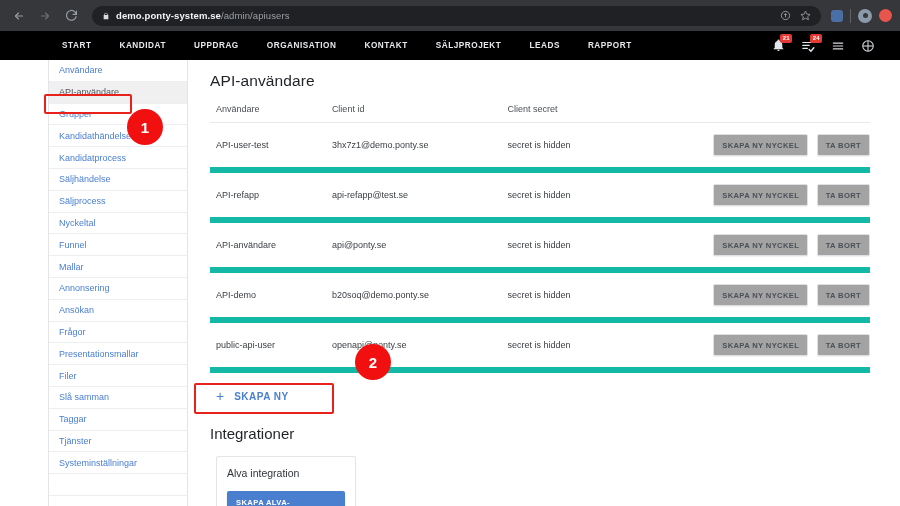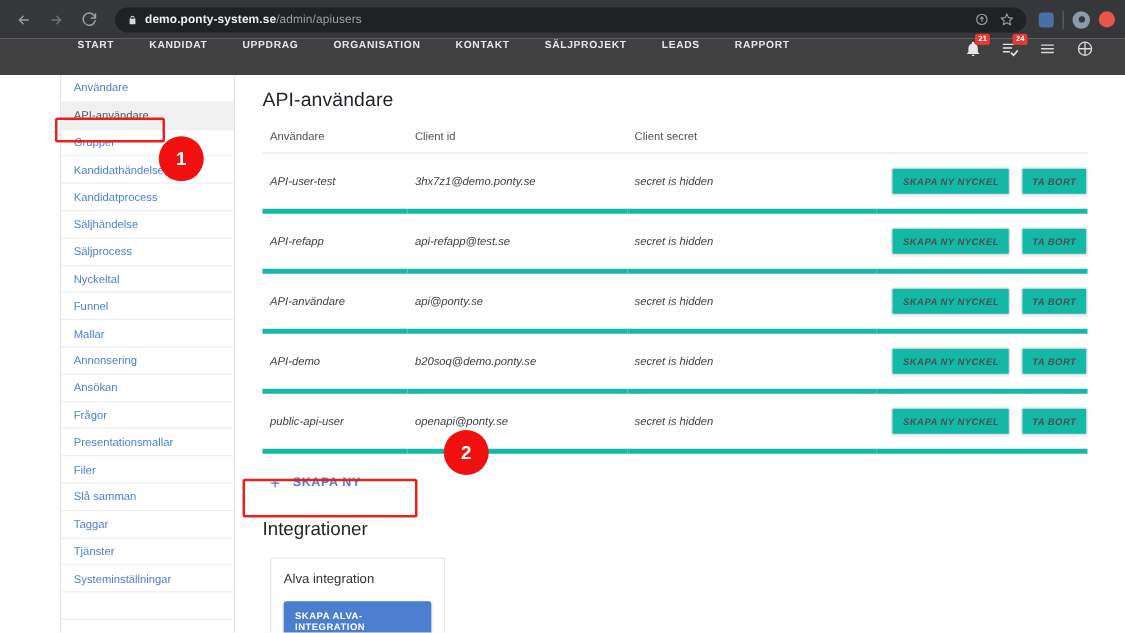--- a/index.html
+++ b/index.html
@@ -34,21 +34,21 @@
   .omni-ico { color:#9aa0a6; display:flex; align-items:center; }
   .chrome-right { display:flex; align-items:center; gap: 7px; padding-left: 4px; flex:none;}
   .ext-ico { width:12px; height:12px; border-radius:3px; background:#4a6fa5; display:block;}
   .divider-v { width:1px; height:14px; background:#5f6368; }
   .avatar-c { width:14px;height:14px;border-radius:50%;background:#8a9aa8;display:flex;align-items:center;justify-content:center;}
   .avatar-c i { width:5px;height:5px;border-radius:50%;background:#35373b;display:block;font-style:normal;}
   .close-c { width:13px;height:13px;border-radius:50%;background:#e8554c;display:block;}
 
   
   .appnav {
-    height: 29px; background:#404040; display:flex; align-items:flex-start;
+    height: 29px; background:#000000; display:flex; align-items:center;
     padding: 0 14px 0 48px;
   }
   .appnav-item {
     color:#e6e8ec; font-size: 8.2px; font-weight:700; letter-spacing:.55px;
     padding: 0 14px; white-space:nowrap;
   }
   .appnav-right { margin-left:auto; display:flex; align-items:center; gap: 14px; padding-right: 10px;}
   .icon-wrap { position:relative; width:16px; height:16px; color:#d7dae0; display:flex; align-items:center; justify-content:center;}
   .badge {
     position:absolute; top:-4px; right:-6px; background:#e53935; color:#fff;
@@ -74,29 +74,29 @@
   .page-title { font-size: 15.5px; color:#1f2328; font-weight:400; margin-bottom: 14px; letter-spacing:.1px;}
   .section-title { font-size: 15px; color:#1f2328; font-weight:400; margin: 22px 0 14px 0;}
 
   table.apitable { width: 660px; border-collapse: collapse; }
   table.apitable th {
     text-align:left; font-size:9px; font-weight:400; color:#4b5056;
     padding: 0 0 8px 6px; border-bottom:1px solid #e6e8ea;
   }
   table.apitable td {
     font-size:9px; color:#3c4146; padding: 11px 0 11px 6px;
-    border-bottom:4px solid #14b8a6; vertical-align:middle;font-style:italic;
+    border-bottom:6px solid #14b8a6; vertical-align:middle;
   }
   td.c-user { width: 118px; }
   td.c-cid { width: 178px; }
   td.c-secret { color:#cdd2d6; width: 205px; }
   td.c-act { text-align:right; padding-right:0; white-space:nowrap;}
   .tbtn {
     display:inline-block; font-size:7.6px; font-weight:700; letter-spacing:.35px;
-    color:#4a5057; background:#14b8a6; border:1px solid #dcdfe3; border-radius:2px;
+    color:#4a5057; background:#a3a3a3; border:1px solid #dcdfe3; border-radius:2px;
     padding: 5.5px 8px; margin-left:6px; box-shadow: 0 1px 1px rgba(0,0,0,.06);
   }
   .create-row { display:flex; align-items:center; gap:10px; margin-top: 16px; padding-left:6px;}
   .plus { color:#4a7fd0; font-size:14px; line-height:1; font-weight:300;}
   .create-lbl { color:#4a7fd0; font-size:10px; font-weight:700; letter-spacing:.5px;}
 
   .int-card {
     width: 140px; border:1px solid #e3e5e8; border-radius:2px; background:#fff;
     padding: 10px 10px 12px 10px; margin-left: 6px;
   }

